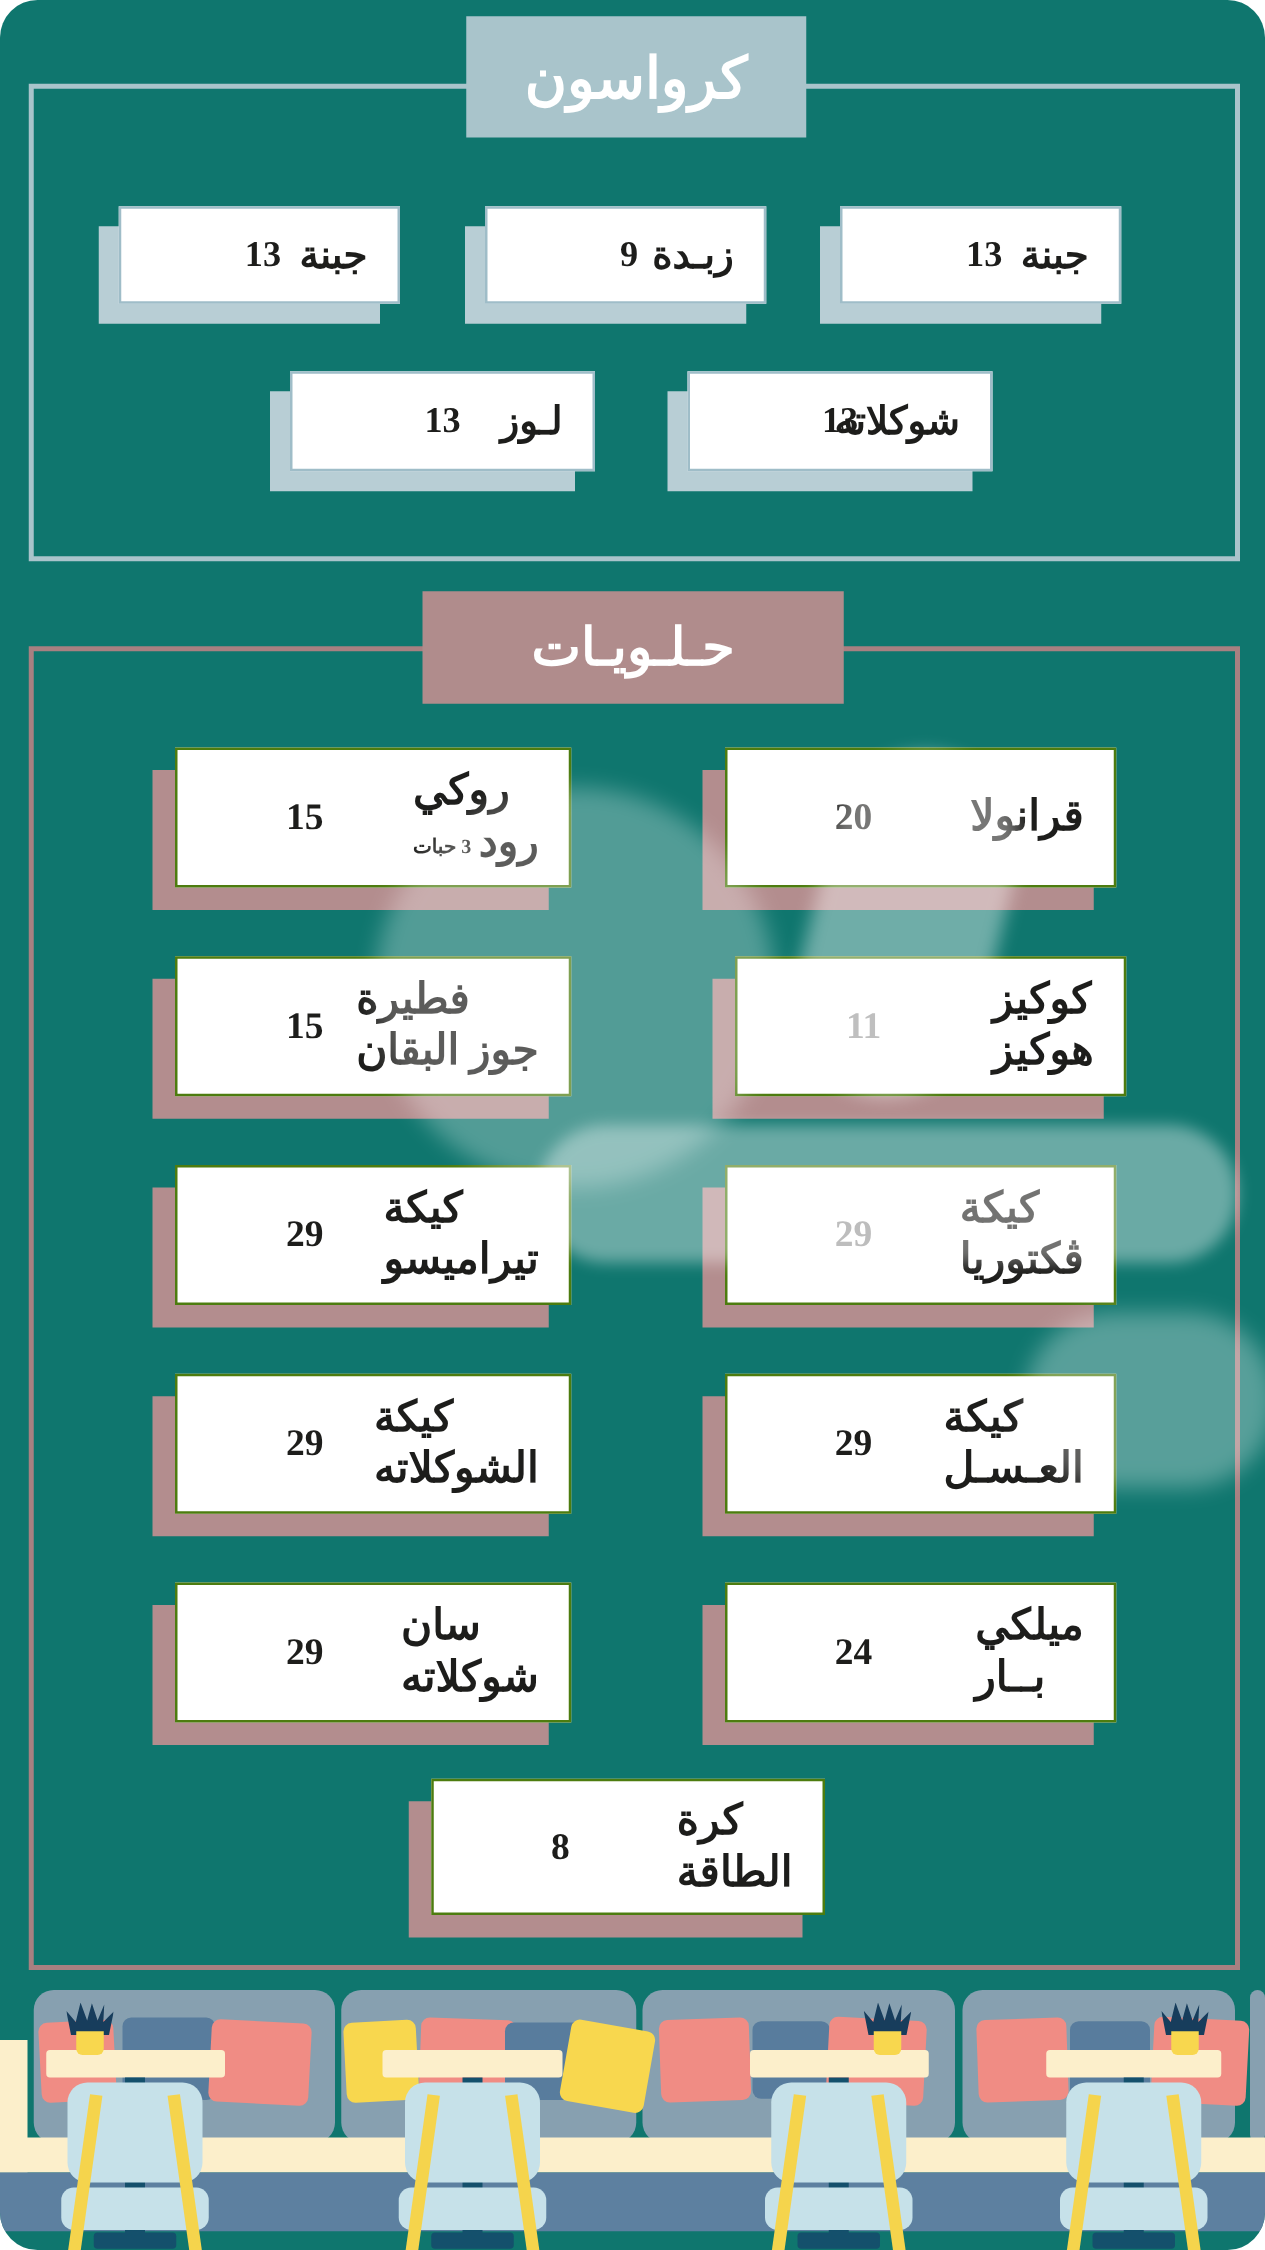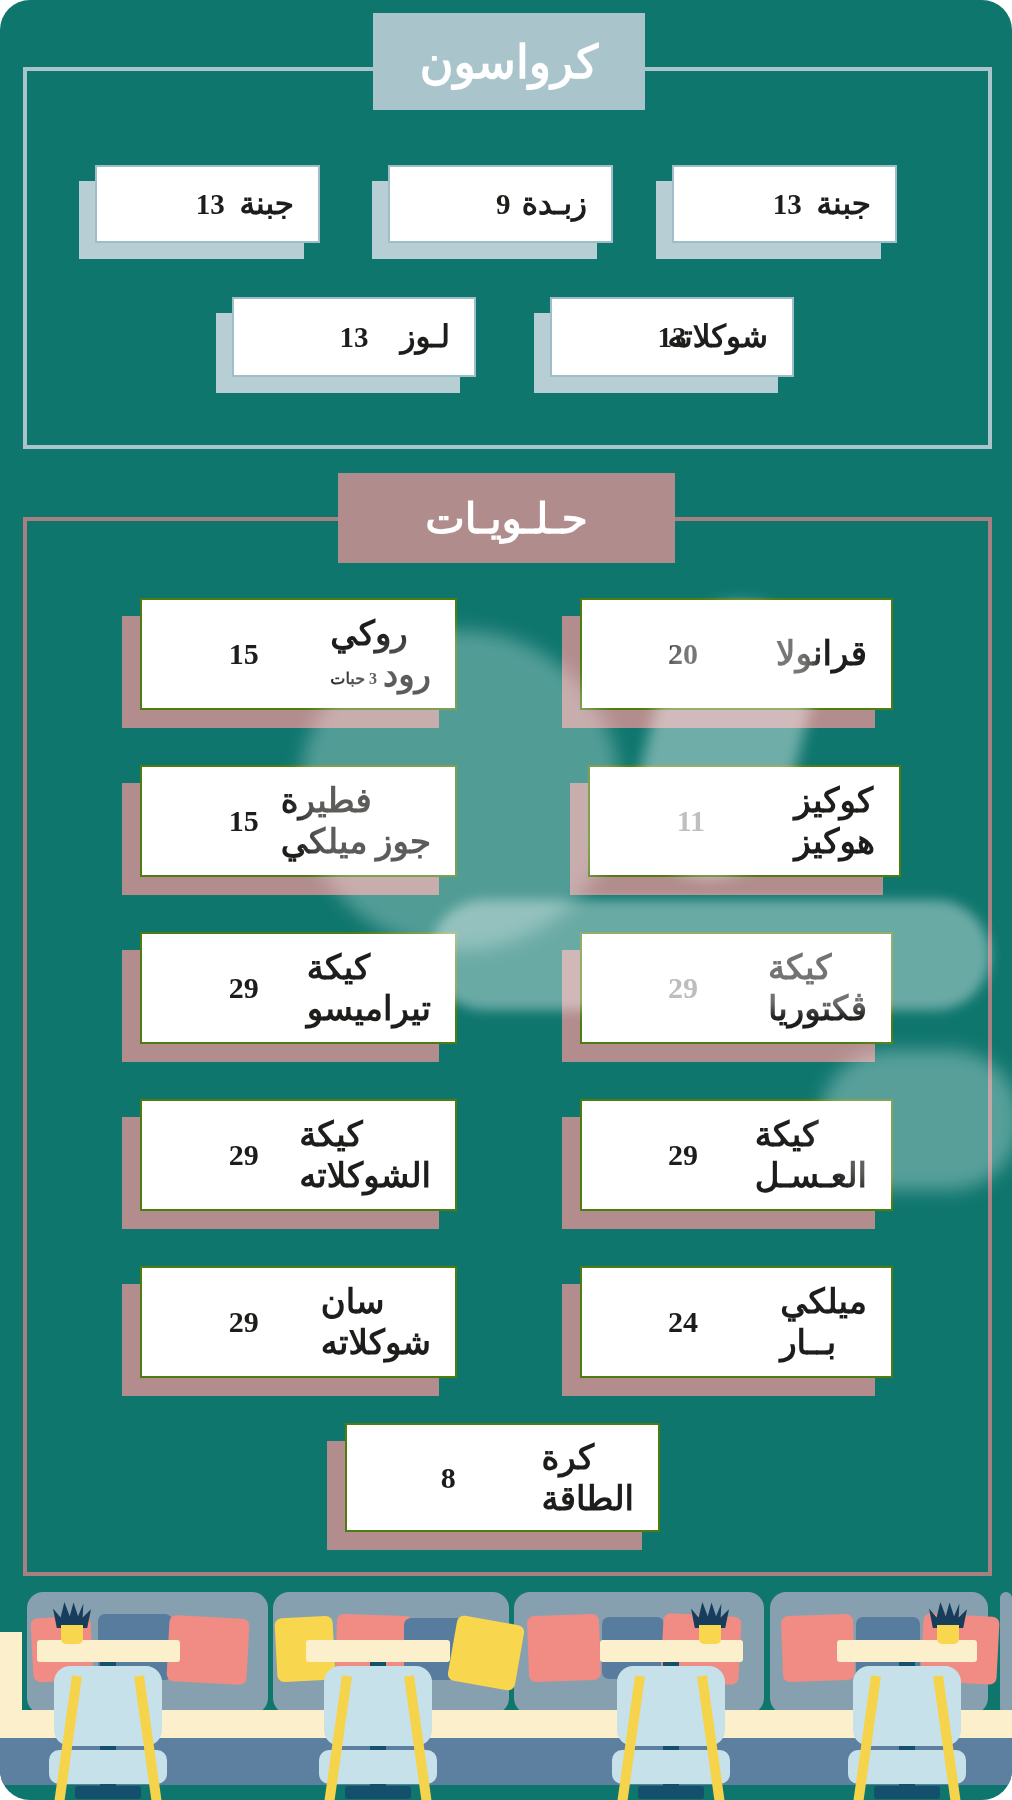--- a/index.html
+++ b/index.html
@@ -123,21 +123,21 @@
   <div class="card rose pos-d3">
     <div class="cname">
       <span>كوكيز</span>
       <span>هوكيز</span>
     </div>
     <div class="cprice muted">11</div>
   </div>
   <div class="card rose pos-d4">
     <div class="cname">
       <span>فطيرة</span>
-      <span>جوز ميلكي</span>
+      <span>جوز البقان</span>
     </div>
     <div class="cprice">15</div>
   </div>
   <div class="card rose pos-d5">
     <div class="cname">
       <span>كيكة</span>
       <span>ڤكتوريا</span>
     </div>
     <div class="cprice muted">29</div>
   </div>

